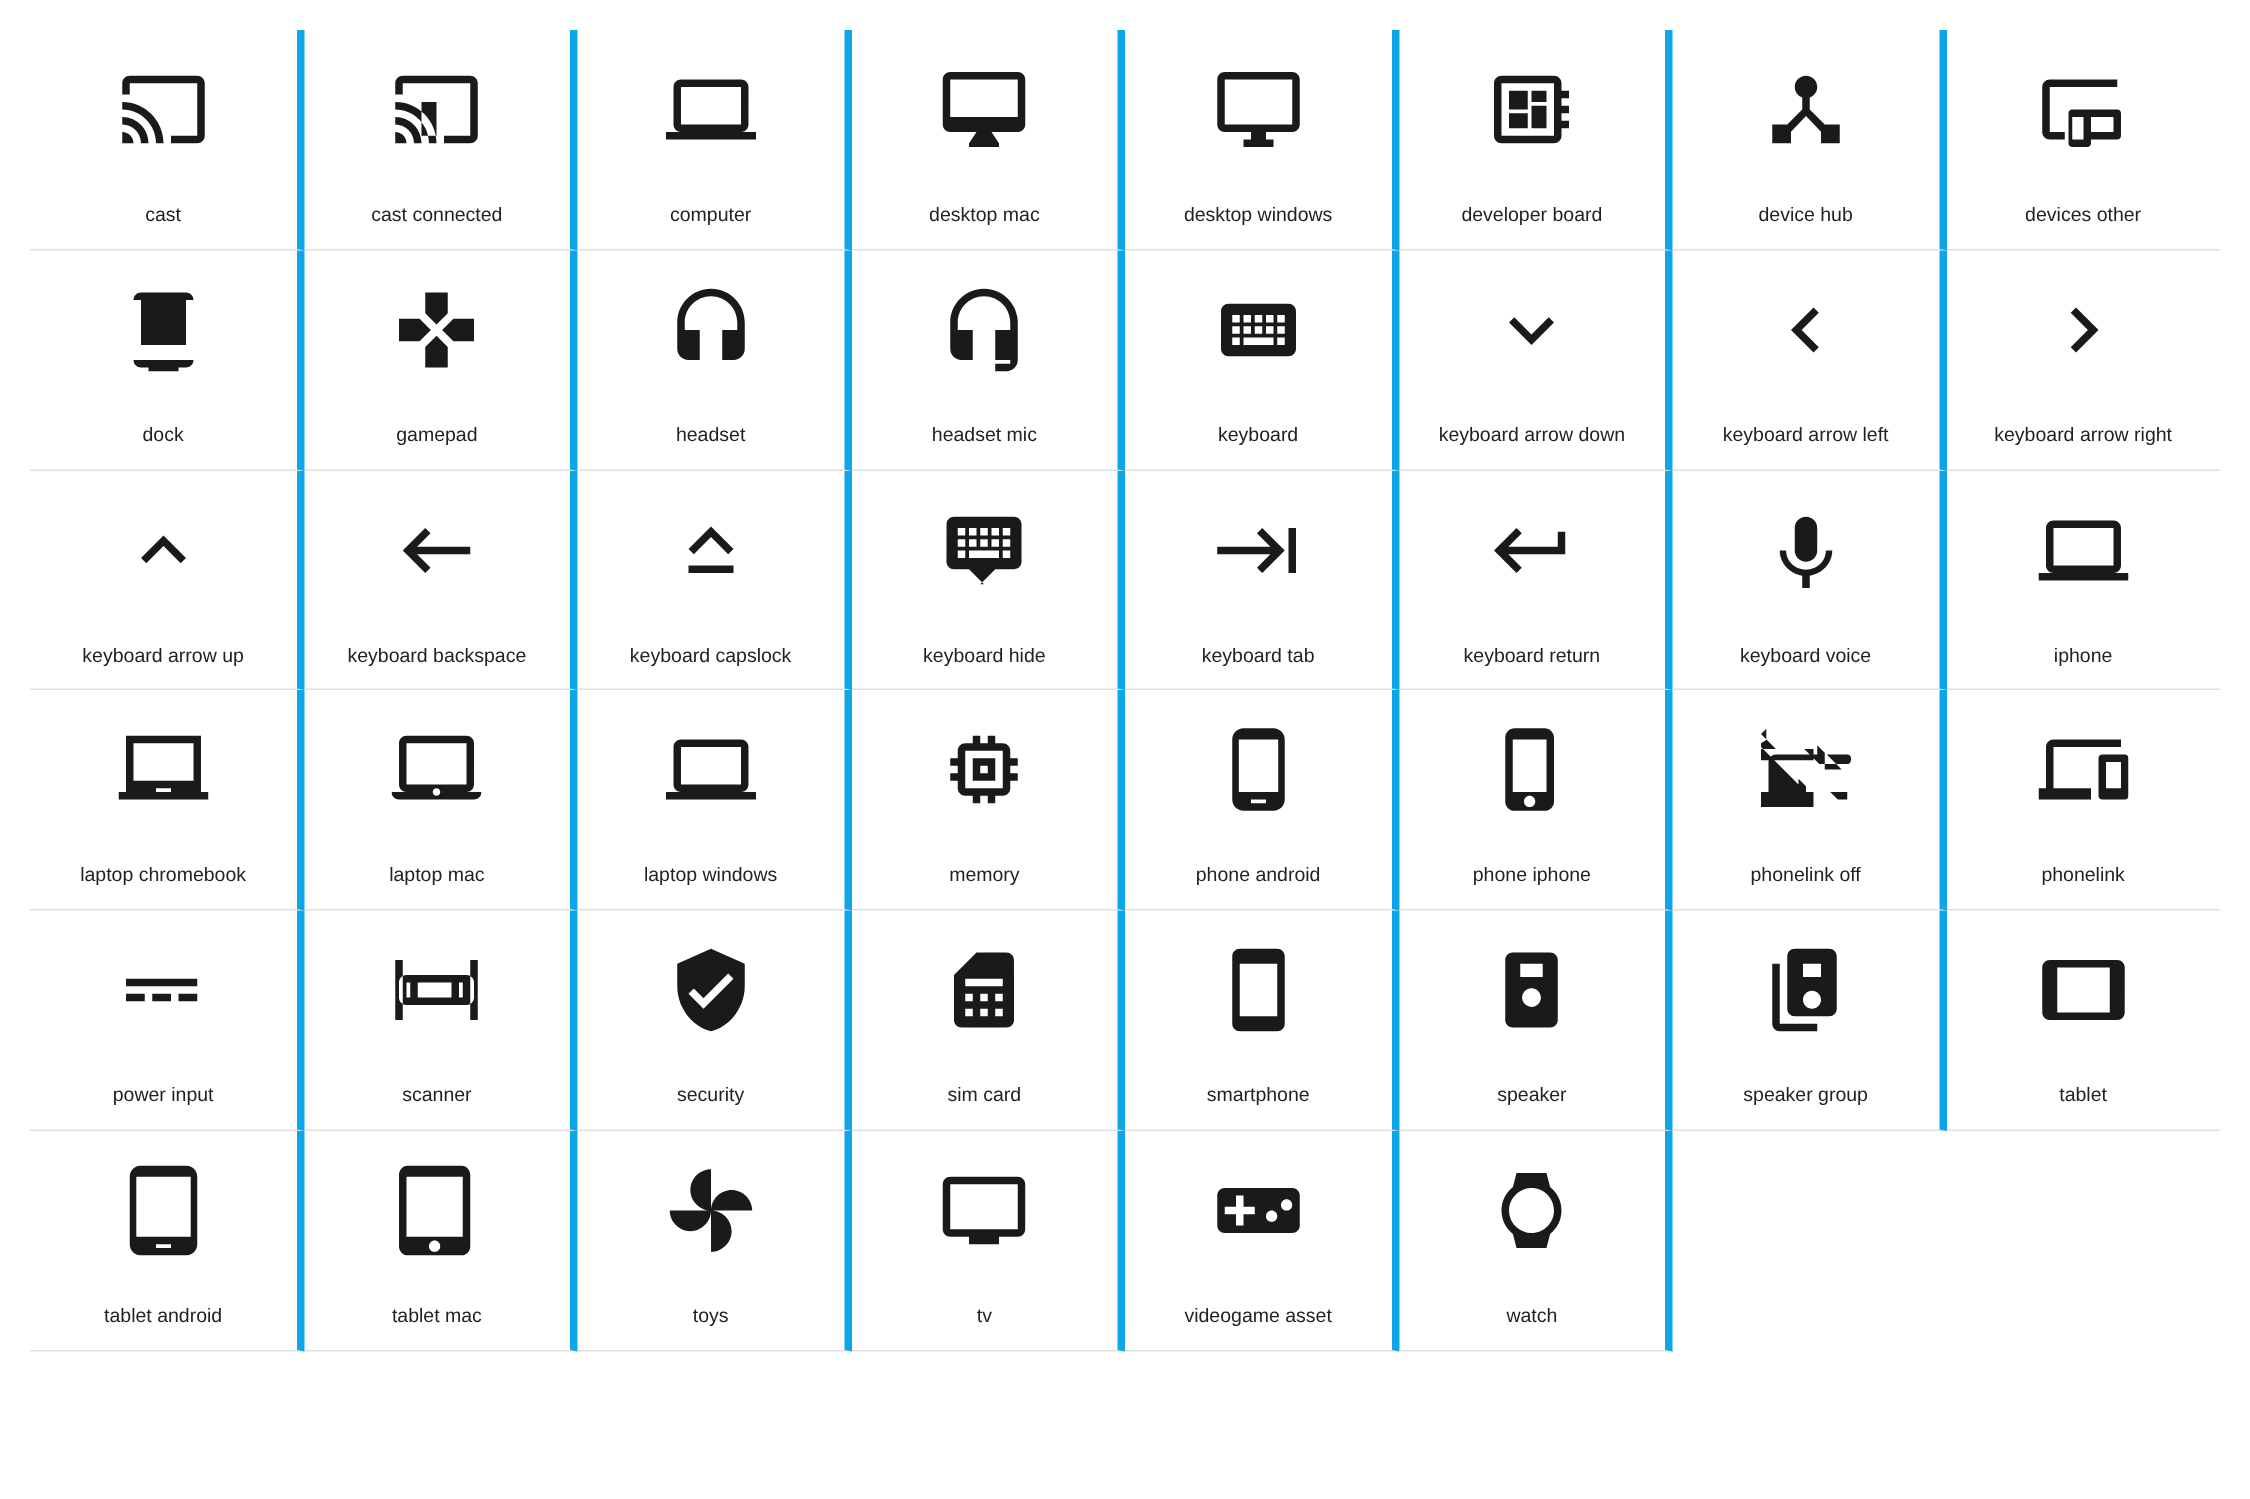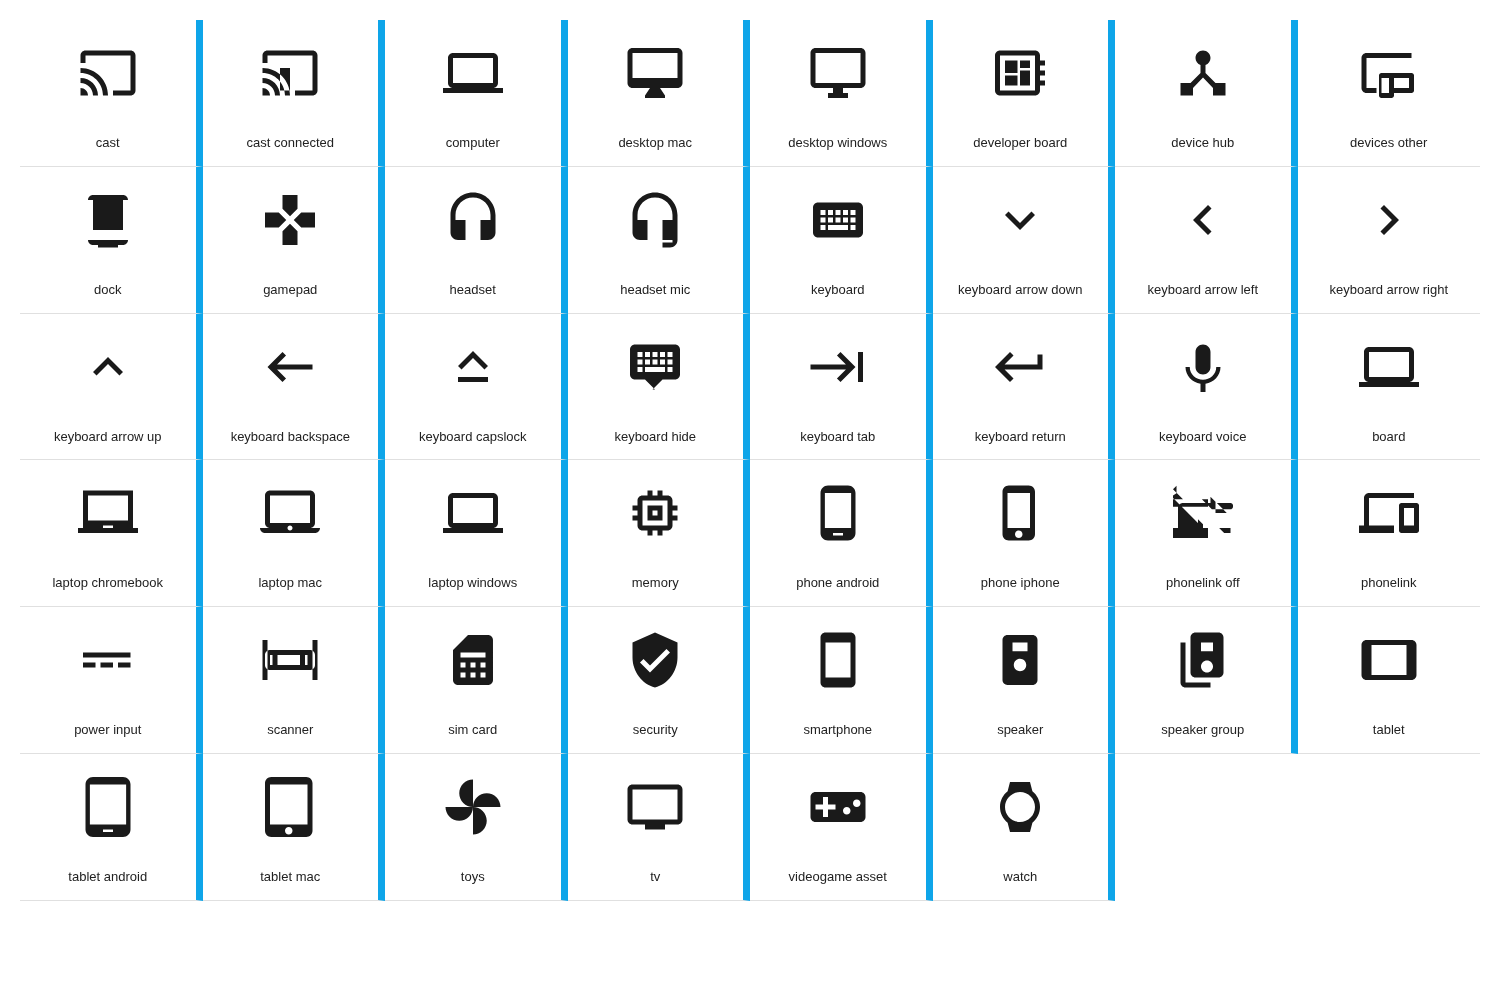--- a/index.html
+++ b/index.html
@@ -13,21 +13,21 @@
       grid-template-columns: repeat(8, 1fr);
       gap: 0;
     }
     .icon-cell {
       display: flex;
       flex-direction: column;
       align-items: center;
       justify-content: flex-end;
       padding: 18px 10px 14px;
       border-bottom: 1px solid #e0e0e0;
-      border-right: 7px solid #0ea5e9;
+      border-right: 5px solid #0ea5e9;
     }
     .icon-cell:nth-child(8n) {
       border-right: none;
     }
     .icon-svg {
       width: 70px;
       height: 70px;
       display: flex;
       align-items: center;
       justify-content: center;
@@ -258,21 +258,21 @@
     </div>
     <div class="icon-label">keyboard voice</div>
   </div>
 
   <div class="icon-cell">
     <div class="icon-svg">
       <svg viewBox="0 0 24 24" width="60" height="60">
           <path d="M20 18c1.1 0 2-.9 2-2V6c0-1.1-.9-2-2-2H4c-1.1 0-2 .9-2 2v10c0 1.1.9 2 2 2H0v2h24v-2h-4zM4 6h16v10H4V6z"></path>
         </svg>
     </div>
-    <div class="icon-label">board</div>
+    <div class="icon-label">iphone</div>
   </div>
 
   <div class="icon-cell">
     <div class="icon-svg">
       <svg viewBox="0 0 24 24" width="60" height="60">
           <path d="M22 18V3H2v15H0v2h24v-2h-2zm-8 0h-4v-1h4v1zm6-3H4V5h16v10z"></path>
         </svg>
     </div>
     <div class="icon-label">laptop chromebook</div>
   </div>
@@ -356,38 +356,38 @@
       <svg viewBox="0 0 24 24" width="60" height="60">
           <path d="M20 8H4c-1.1 0-2 .9-2 2v4c0 1.1.9 2 2 2h16c1.1 0 2-.9 2-2v-4c0-1.1-.9-2-2-2zM4 14v-4h1v4H4zm3 0v-4h9v4H7zm12 0h-1v-4h1v4zM1 4h2v16H1zM21 4h2v16h-2z"></path>
         </svg>
     </div>
     <div class="icon-label">scanner</div>
   </div>
 
   <div class="icon-cell">
     <div class="icon-svg">
       <svg viewBox="0 0 24 24" width="60" height="60">
+          <path d="M12 1L3 5v6c0 5.55 3.84 10.74 9 12 5.16-1.26 9-6.45 9-12V5l-9-4zm-2 16l-4-4 1.41-1.41L10 14.17l6.59-6.59L18 9l-8 8z"></path>
+        </svg>
+    </div>
+    <div class="icon-label">security</div>
+  </div>
+
+  <div class="icon-cell">
+    <div class="icon-svg">
+      <svg viewBox="0 0 24 24" width="60" height="60">
           <path d="M19.99 4c0-1.1-.89-2-1.99-2h-8L4 8v12c0 1.1.9 2 2 2h12.01c1.1 0 1.99-.9 1.99-2L19.99 4zM9 19H7v-2h2v2zm0-4H7v-2h2v2zm4 4h-2v-2h2v2zm0-4h-2v-2h2v2zm4 4h-2v-2h2v2zm0-4h-2v-2h2v2zm0-4H7V9h10v2z"></path>
         </svg>
     </div>
     <div class="icon-label">sim card</div>
   </div>
 
   <div class="icon-cell">
     <div class="icon-svg">
       <svg viewBox="0 0 24 24" width="60" height="60">
-          <path d="M12 1L3 5v6c0 5.55 3.84 10.74 9 12 5.16-1.26 9-6.45 9-12V5l-9-4zm-2 16l-4-4 1.41-1.41L10 14.17l6.59-6.59L18 9l-8 8z"></path>
-        </svg>
-    </div>
-    <div class="icon-label">security</div>
-  </div>
-
-  <div class="icon-cell">
-    <div class="icon-svg">
-      <svg viewBox="0 0 24 24" width="60" height="60">
           <path d="M17 1.01L7 1c-1.1 0-2 .9-2 2v18c0 1.1.9 2 2 2h10c1.1 0 2-.9 2-2V3c0-1.1-.9-1.99-2-1.99zM17 19H7V5h10v14z"></path>
         </svg>
     </div>
     <div class="icon-label">smartphone</div>
   </div>
 
   <div class="icon-cell">
     <div class="icon-svg">
       <svg viewBox="0 0 24 24" width="60" height="60">
           <path d="M17 2H7c-1.1 0-2 .9-2 2v16c0 1.1.9 1.99 2 1.99L17 22c1.1 0 2-.9 2-2V4c0-1.1-.9-2-2-2zm-5 14.5c-1.38 0-2.5-1.12-2.5-2.5s1.12-2.5 2.5-2.5 2.5 1.12 2.5 2.5-1.12 2.5-2.5 2.5zm3-8H9V5h6v3.5z"></path>

